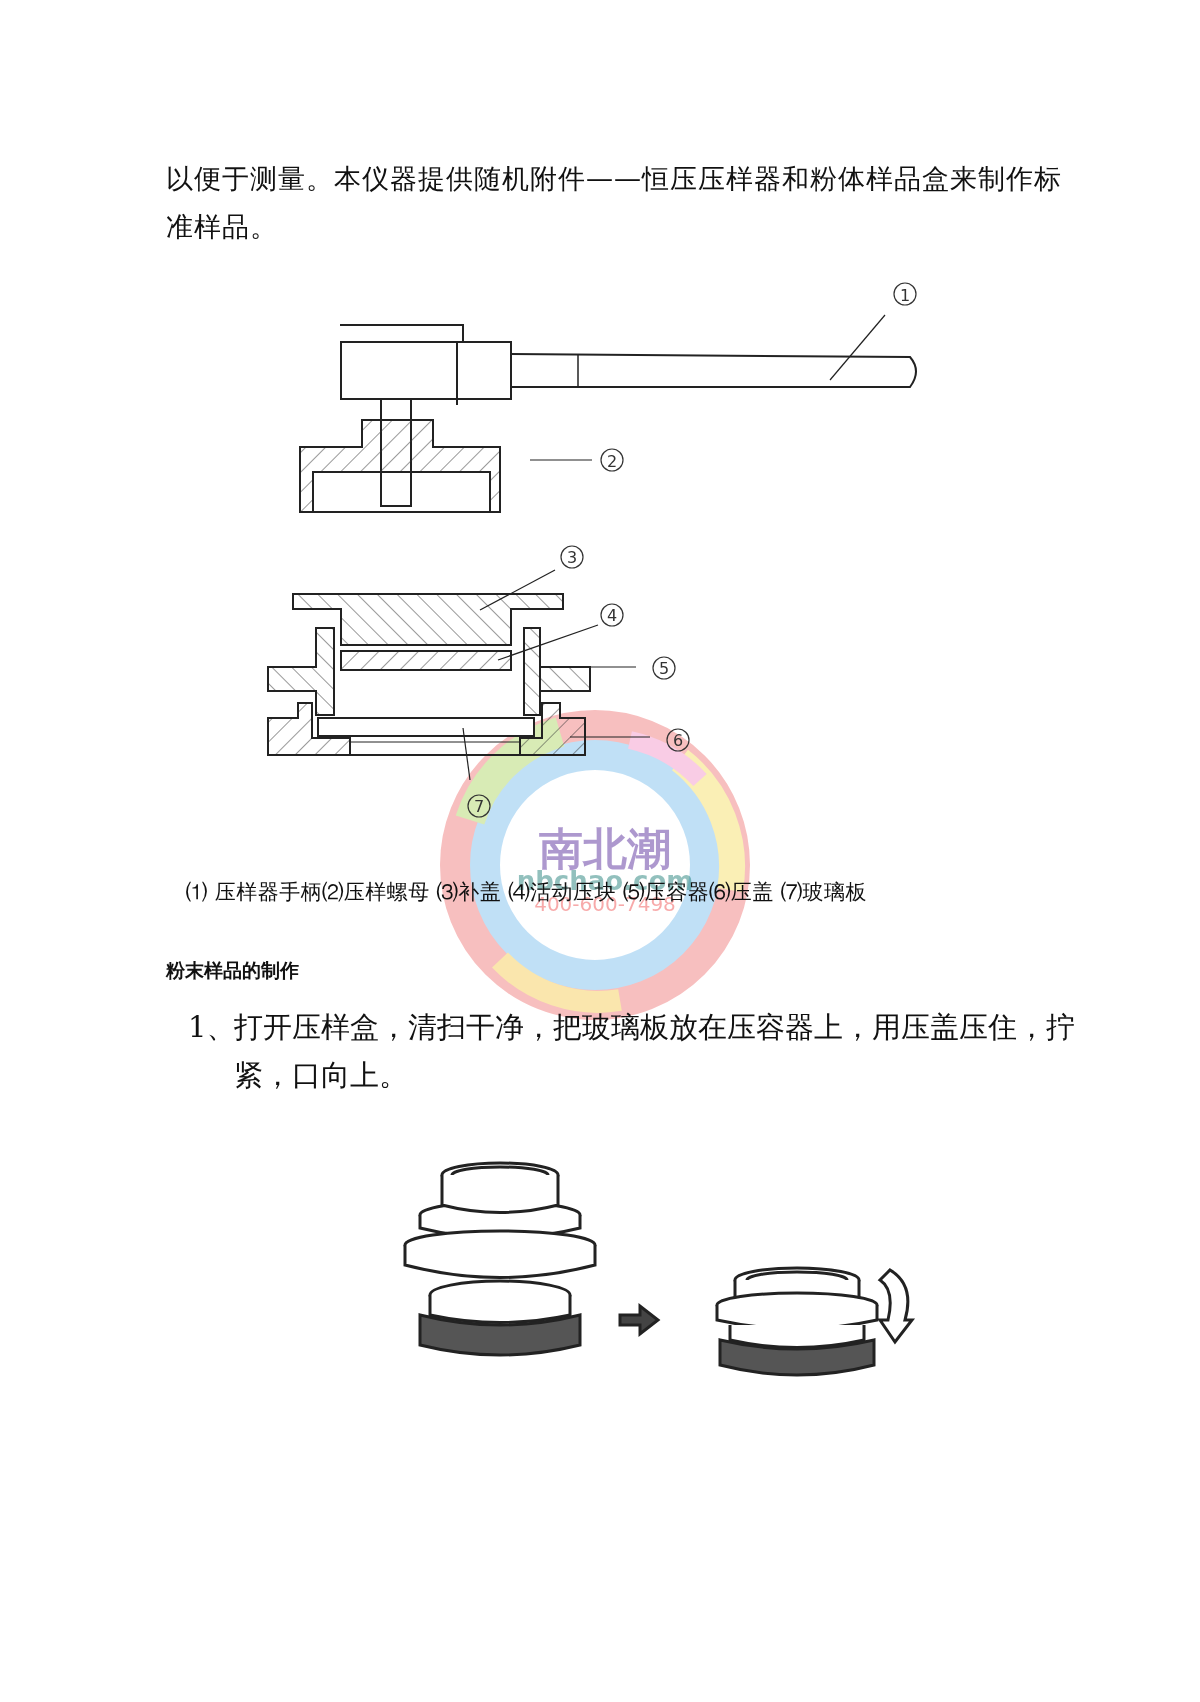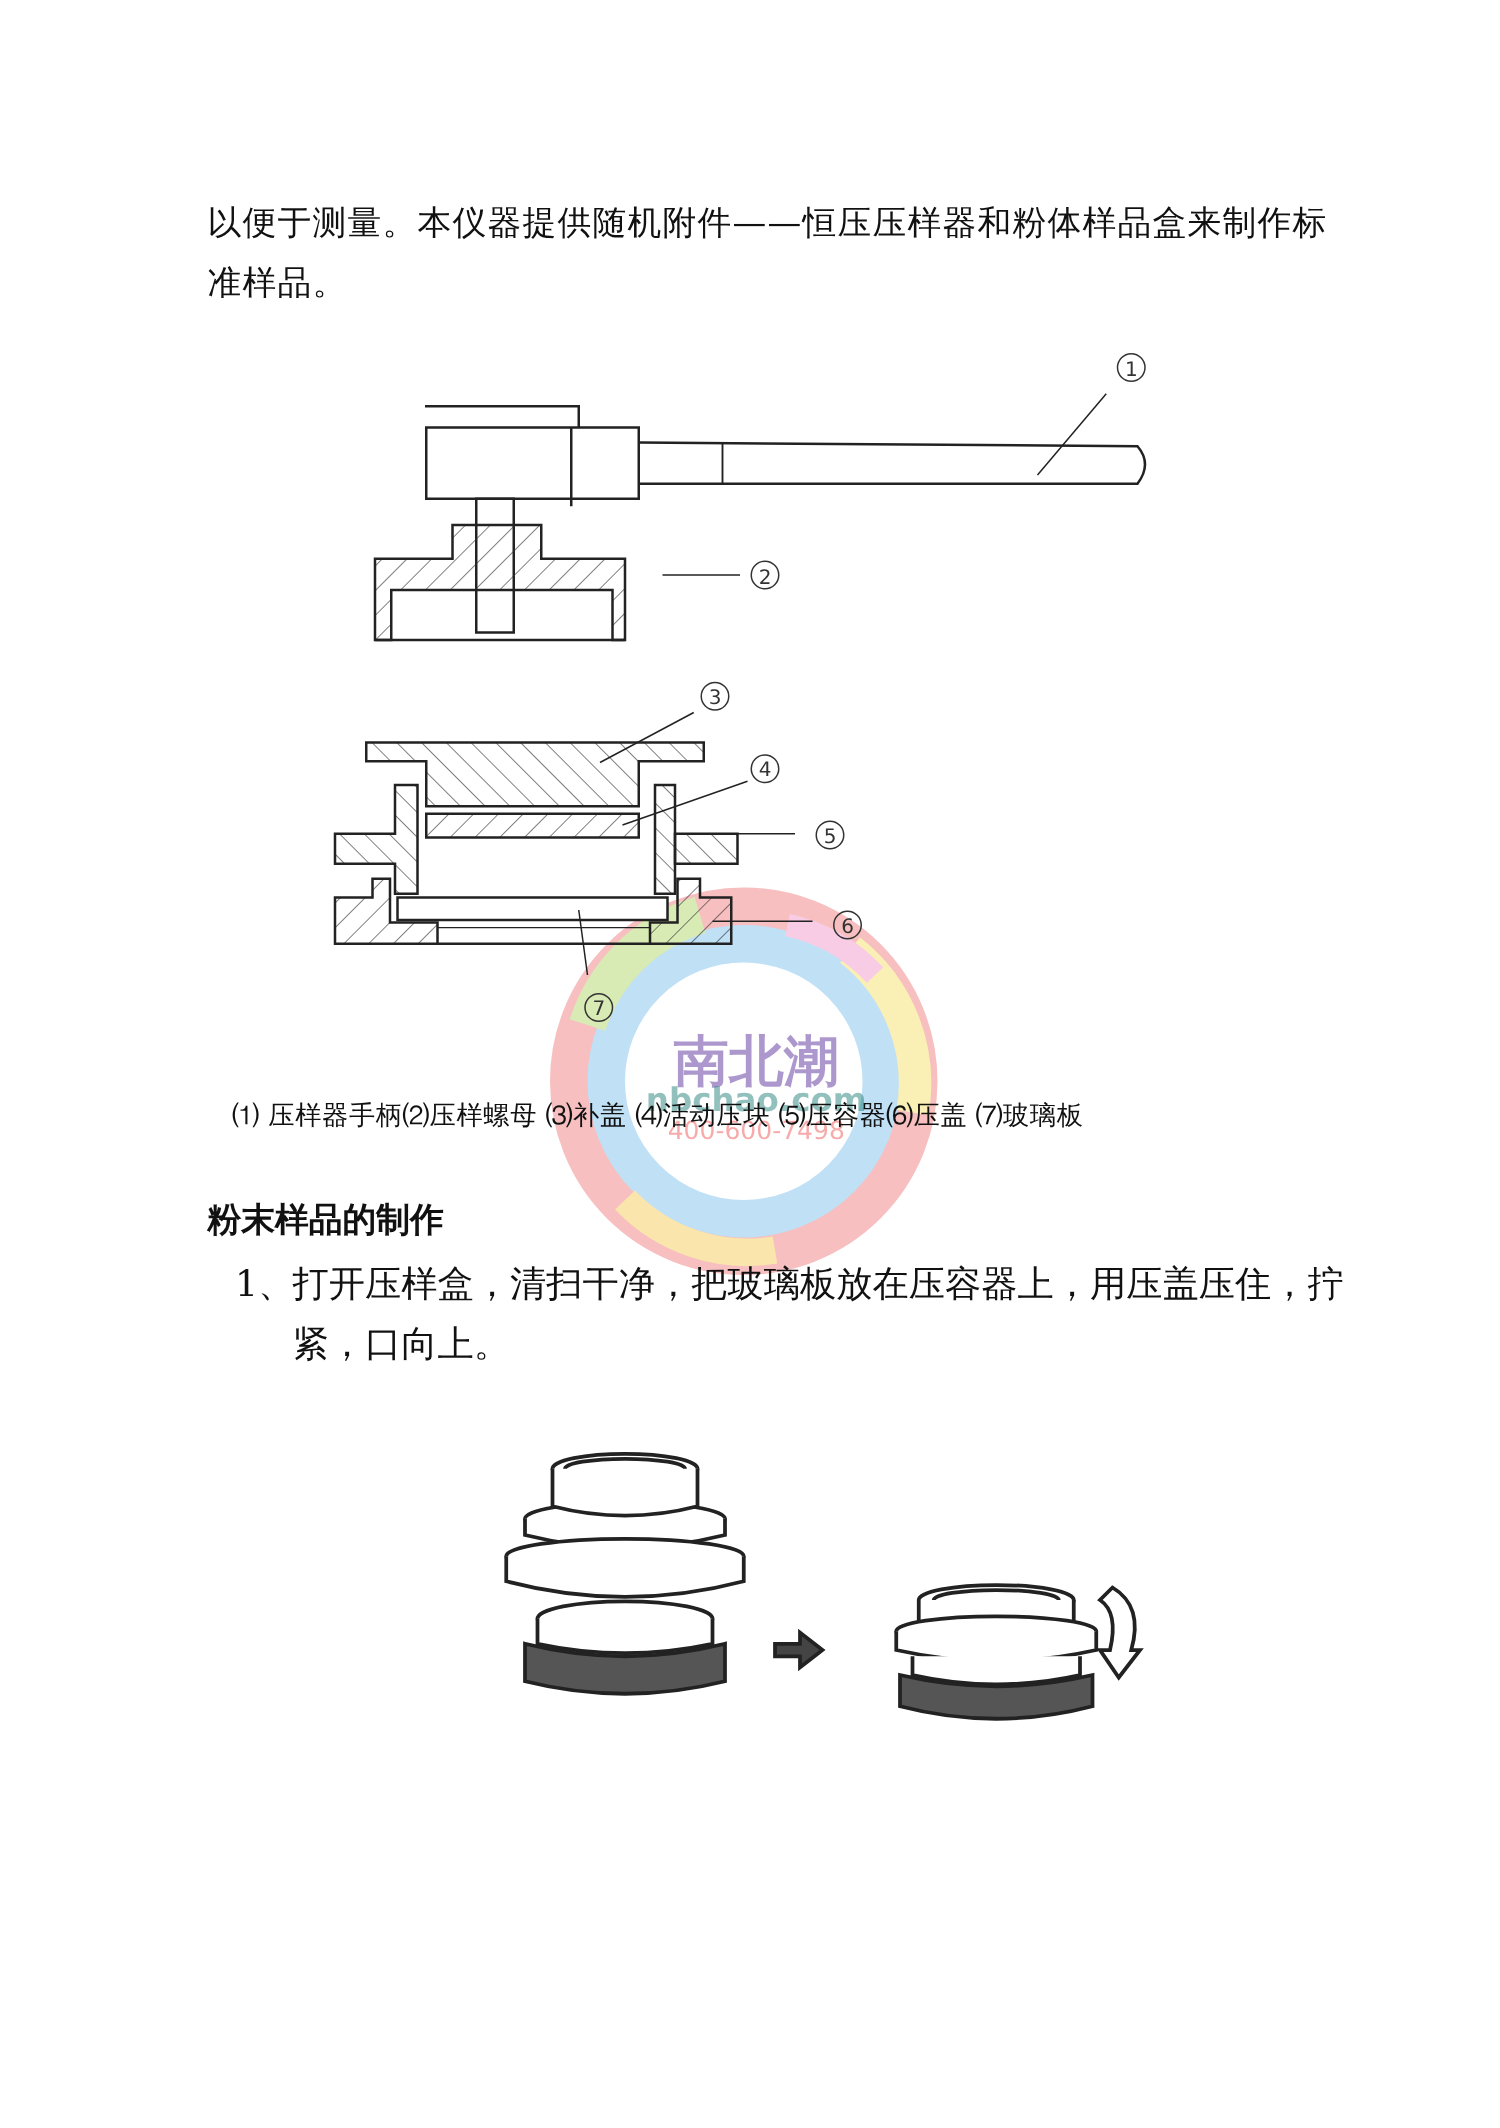--- a/index.html
+++ b/index.html
@@ -1,20 +1,20 @@
 <!DOCTYPE html>
 <html><head>
 <meta charset="utf-8">
 <style>
   html, body { margin: 0; padding: 0; background: #ffffff; }
   body { width: 1200px; height: 1702px; position: relative; overflow: hidden;
          font-family: "DejaVu Serif", "Liberation Serif", serif; color: #111; }
   .page { position: absolute; inset: 0; }
   .para { position: absolute; left: 166px; width: 960px; font-size: 27px; line-height: 48px; letter-spacing: 1px; }
-  .heading { position: absolute; left: 166px; top: 958px; font-size: 27px; font-weight: bold;
+  .heading { position: absolute; left: 166px; top: 958px; font-size: 19px; font-weight: bold;
              font-family: "DejaVu Sans", "Liberation Sans", sans-serif; }
   .caption { position: absolute; left: 186px; top: 878px; font-size: 21px; letter-spacing: 0.5px; z-index: 3; text-align: right; }
   .step { position: absolute; left: 188px; width: 940px; font-size: 29px; line-height: 48px; z-index: 3; }
   .step .num { display: inline-block; width: 46px; }
   .step .cont { display: block; padding-left: 46px; }
   svg { position: absolute; overflow: visible; }
   .watermark { position: absolute; left: 430px; top: 700px; width: 330px; height: 330px; z-index: 1; opacity: 0.55; }
   .wm-text { position: absolute; left: 505px; width: 200px; text-align: center; z-index: 2; color: #4c1d95; opacity: 0.45; }
   .diagram { z-index: 2; }
 </style>

